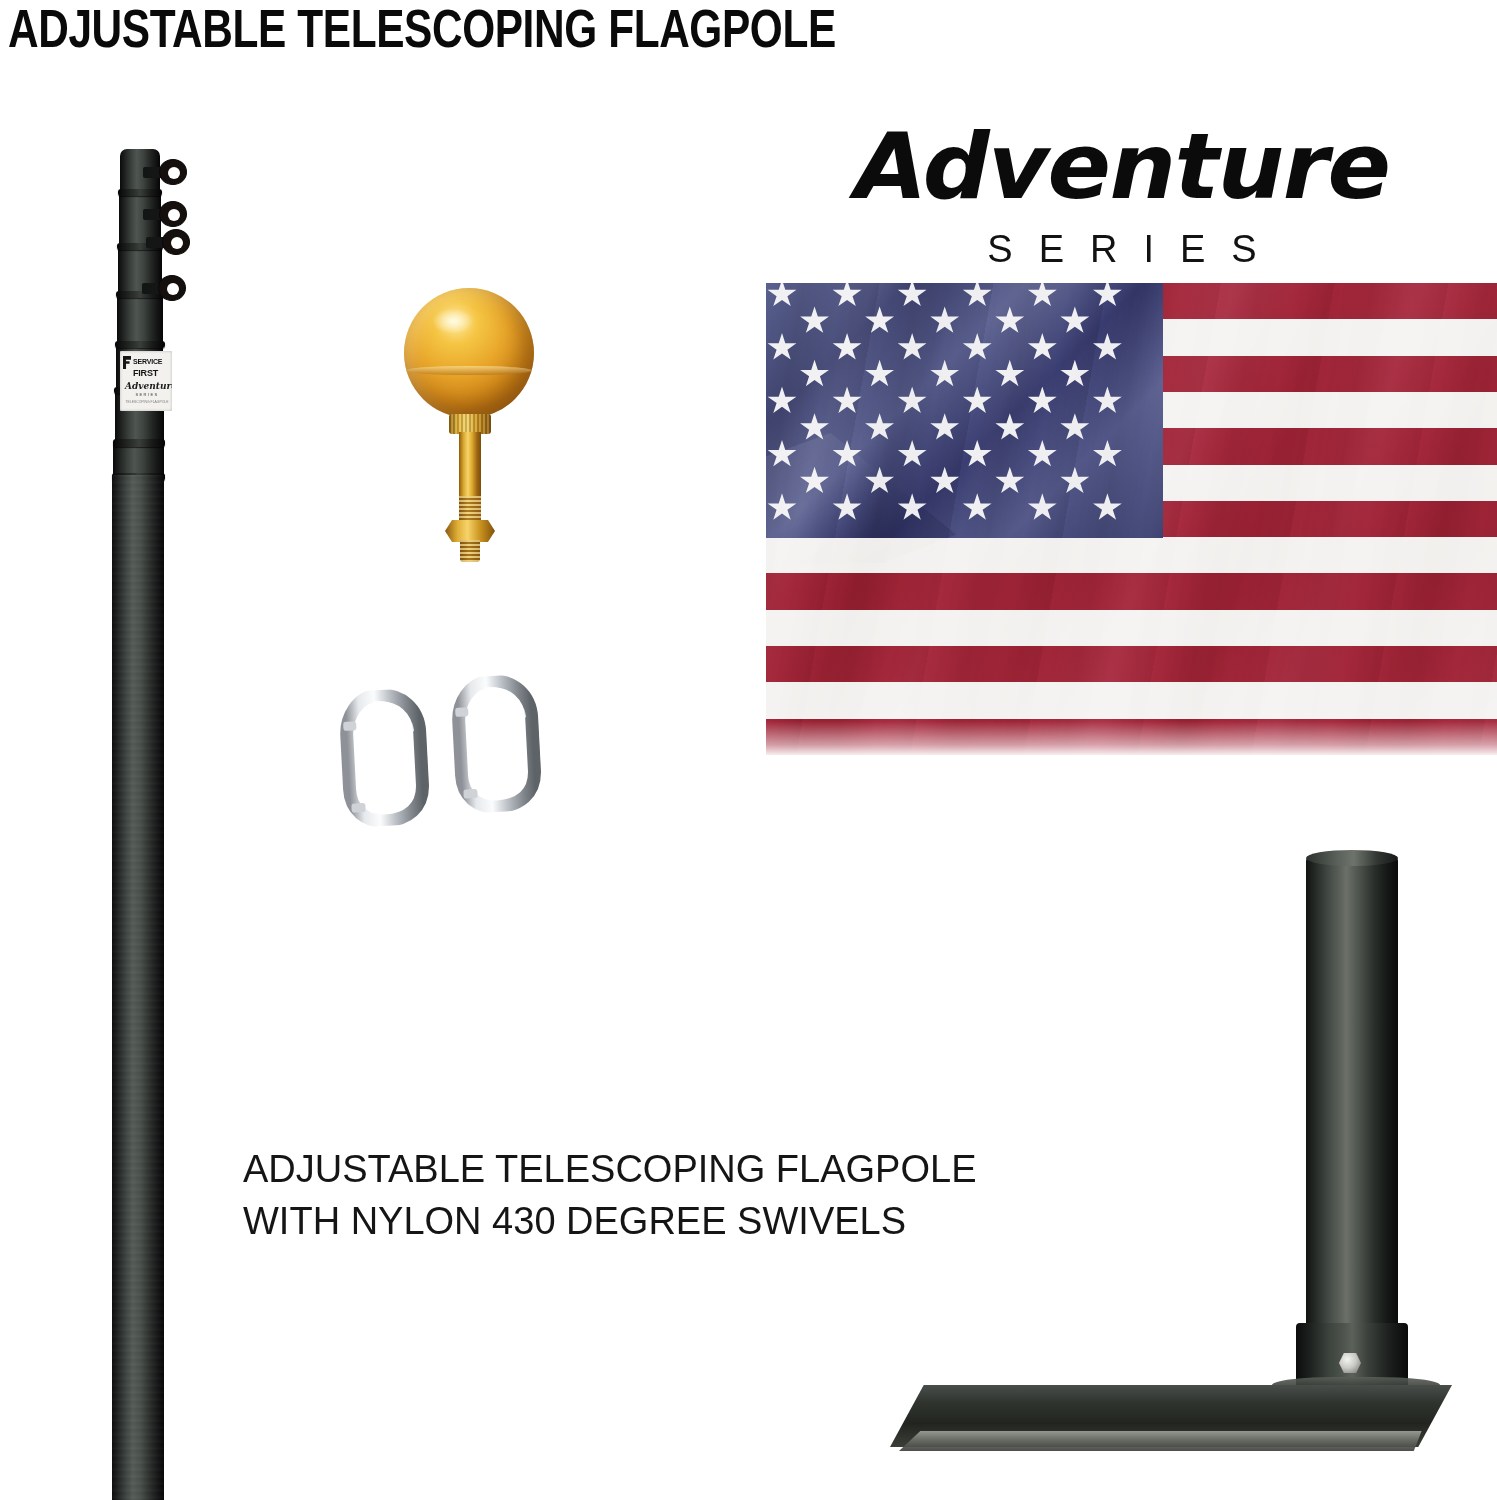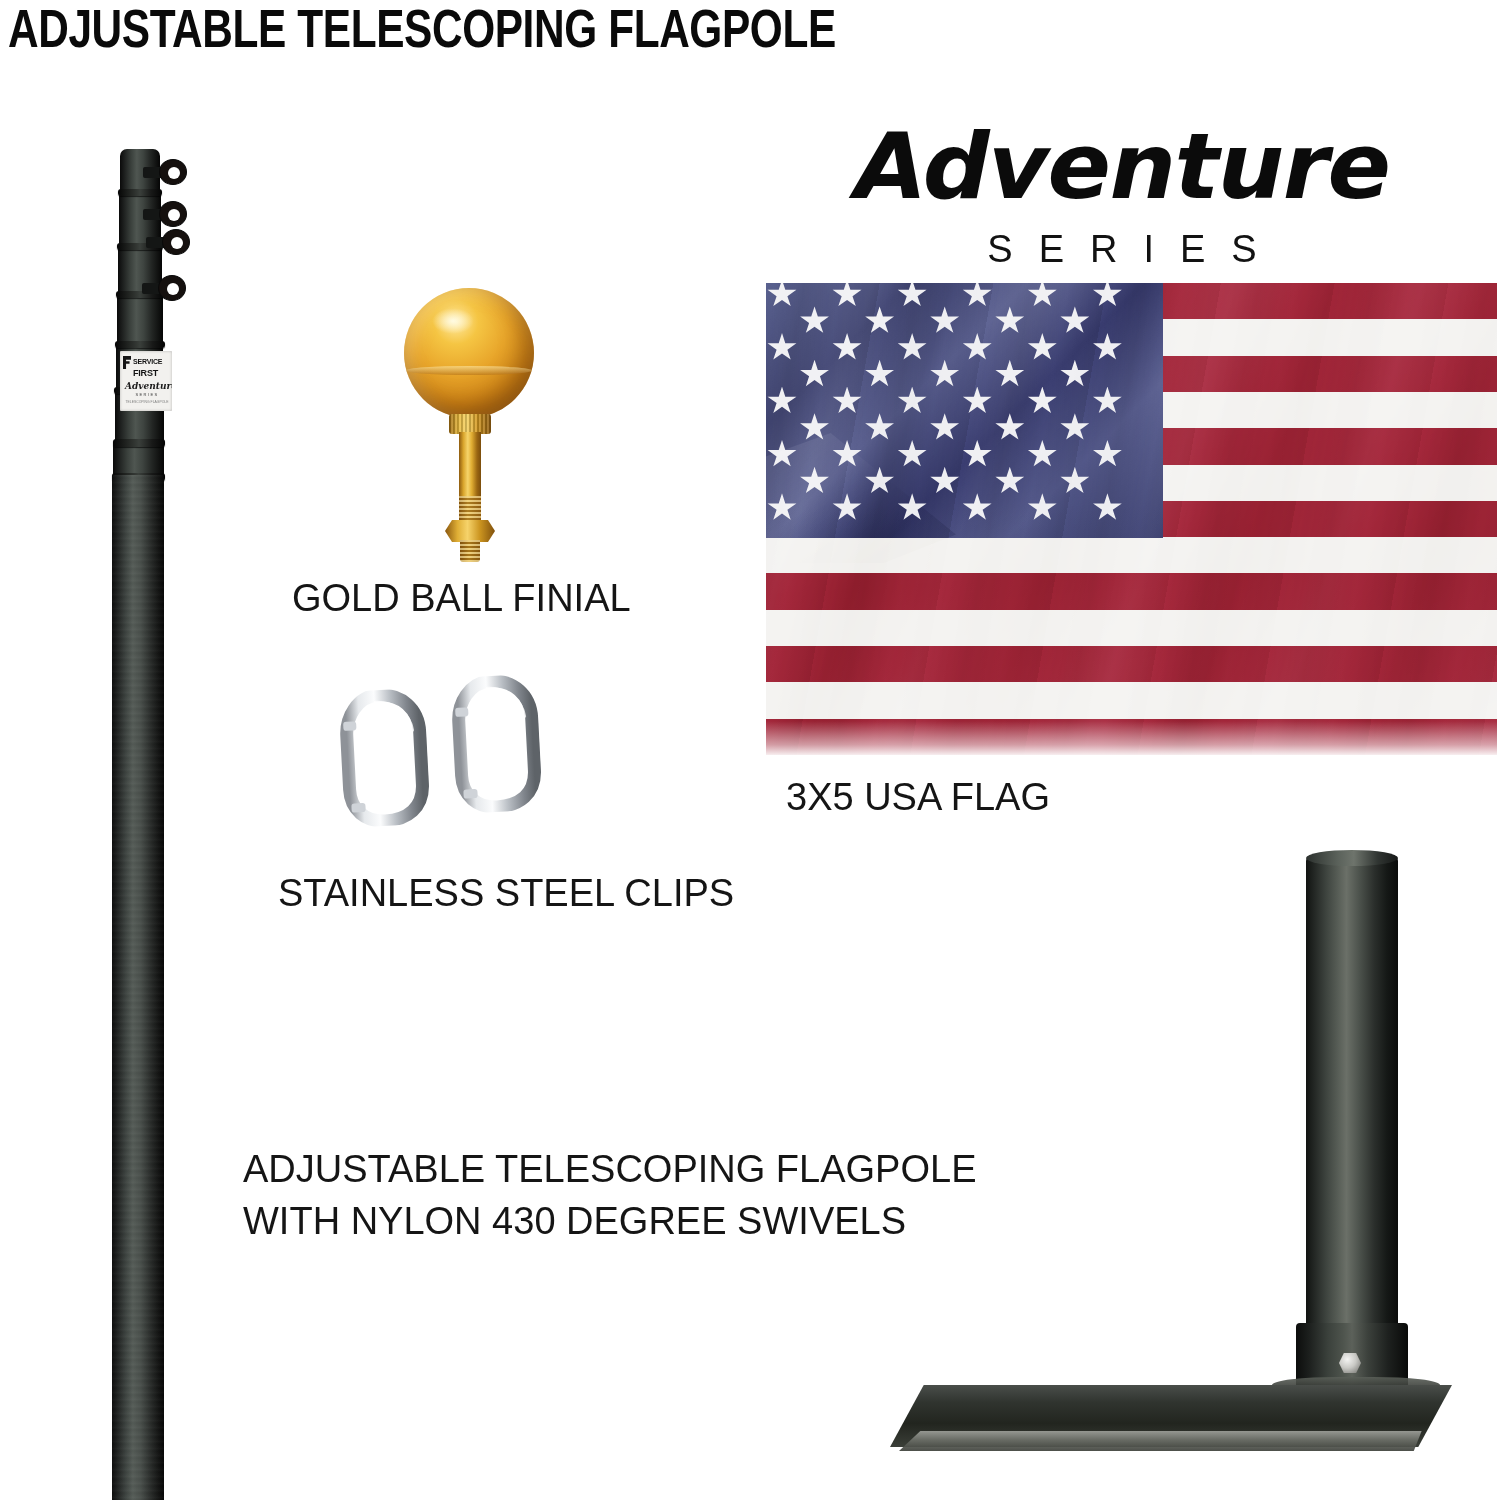--- a/index.html
+++ b/index.html
@@ -605,21 +605,20 @@
     <div class="finial-ball"></div>
     <div class="finial-seam"></div>
     <div class="finial-hilite"></div>
     <div class="finial-collar"></div>
     <div class="finial-stem"></div>
     <div class="finial-threads"></div>
     <div class="finial-nut"></div>
     <div class="finial-tip"></div>
   </div>
 
-  <div class="caption cap-finial">GOLD BALL FINIAL</div>
 
   <div class="clips">
     <svg class="clip clip-1" viewBox="0 0 92 136">
       <defs>
         <linearGradient id="steel1" x1="0" y1="0" x2="1" y2="0">
           <stop offset="0%" stop-color="#8e9298"></stop>
           <stop offset="18%" stop-color="#e6e9ec"></stop>
           <stop offset="40%" stop-color="#fbfcfd"></stop>
           <stop offset="62%" stop-color="#b9bec4"></stop>
           <stop offset="84%" stop-color="#80858c"></stop>
@@ -645,21 +644,20 @@
         </linearGradient>
       </defs>
       <path d="M46 5 C68 5 85 20 85 44 L85 96 C85 120 68 131 46 131 C26 131 12 118 12 98 L12 44 C12 26 24 5 46 5 Z" fill="none" stroke="url(#steel2)" stroke-width="13" stroke-linecap="round"></path>
       <path d="M15 36 L15 118" fill="none" stroke="url(#steel2)" stroke-width="9" stroke-linecap="round"></path>
       <rect x="9" y="30" width="13" height="9" rx="3" fill="#cfd3d8"></rect>
       <rect x="13" y="112" width="14" height="9" rx="3" fill="#cfd3d8"></rect>
       <path d="M42 12 C60 12 76 24 78 42" fill="none" stroke="#ffffff" stroke-width="3" opacity=".75" stroke-linecap="round"></path>
     </svg>
   </div>
 
-  <div class="caption cap-clips">STAINLESS STEEL CLIPS</div>
 
   <div class="flag">
     <div class="flag-stripes"></div>
     <div class="flag-canton">
       <div class="stars" id="stars-layer">
           <div class="star" style="left: 1px; top: -3.28534px;"></div>
           <div class="star" style="left: 66.082px; top: -3.28534px;"></div>
           <div class="star" style="left: 131.164px; top: -3.28534px;"></div>
           <div class="star" style="left: 196.246px; top: -3.28534px;"></div>
           <div class="star" style="left: 261.328px; top: -3.28534px;"></div>
@@ -709,21 +707,20 @@
           <div class="star" style="left: 261.328px; top: 210.327px;"></div>
           <div class="star" style="left: 326.41px; top: 210.327px;"></div>
         </div>
     </div>
     <div class="flag-corner-fold"></div>
     <div class="flag-folds"></div>
     <div class="flag-folds2"></div>
     <div class="flag-bottom-fade"></div>
   </div>
 
-  <div class="caption cap-flag">3X5 USA FLAG</div>
 
   <div class="tiremount">
     <div class="tm-tube"></div>
     <div class="tm-tube-top"></div>
     <div class="tm-collar"></div>
     <div class="tm-bolt"></div>
     <div class="tm-weld"></div>
     <div class="tm-plate"></div>
     <div class="tm-plate-edge"></div>
   </div>

